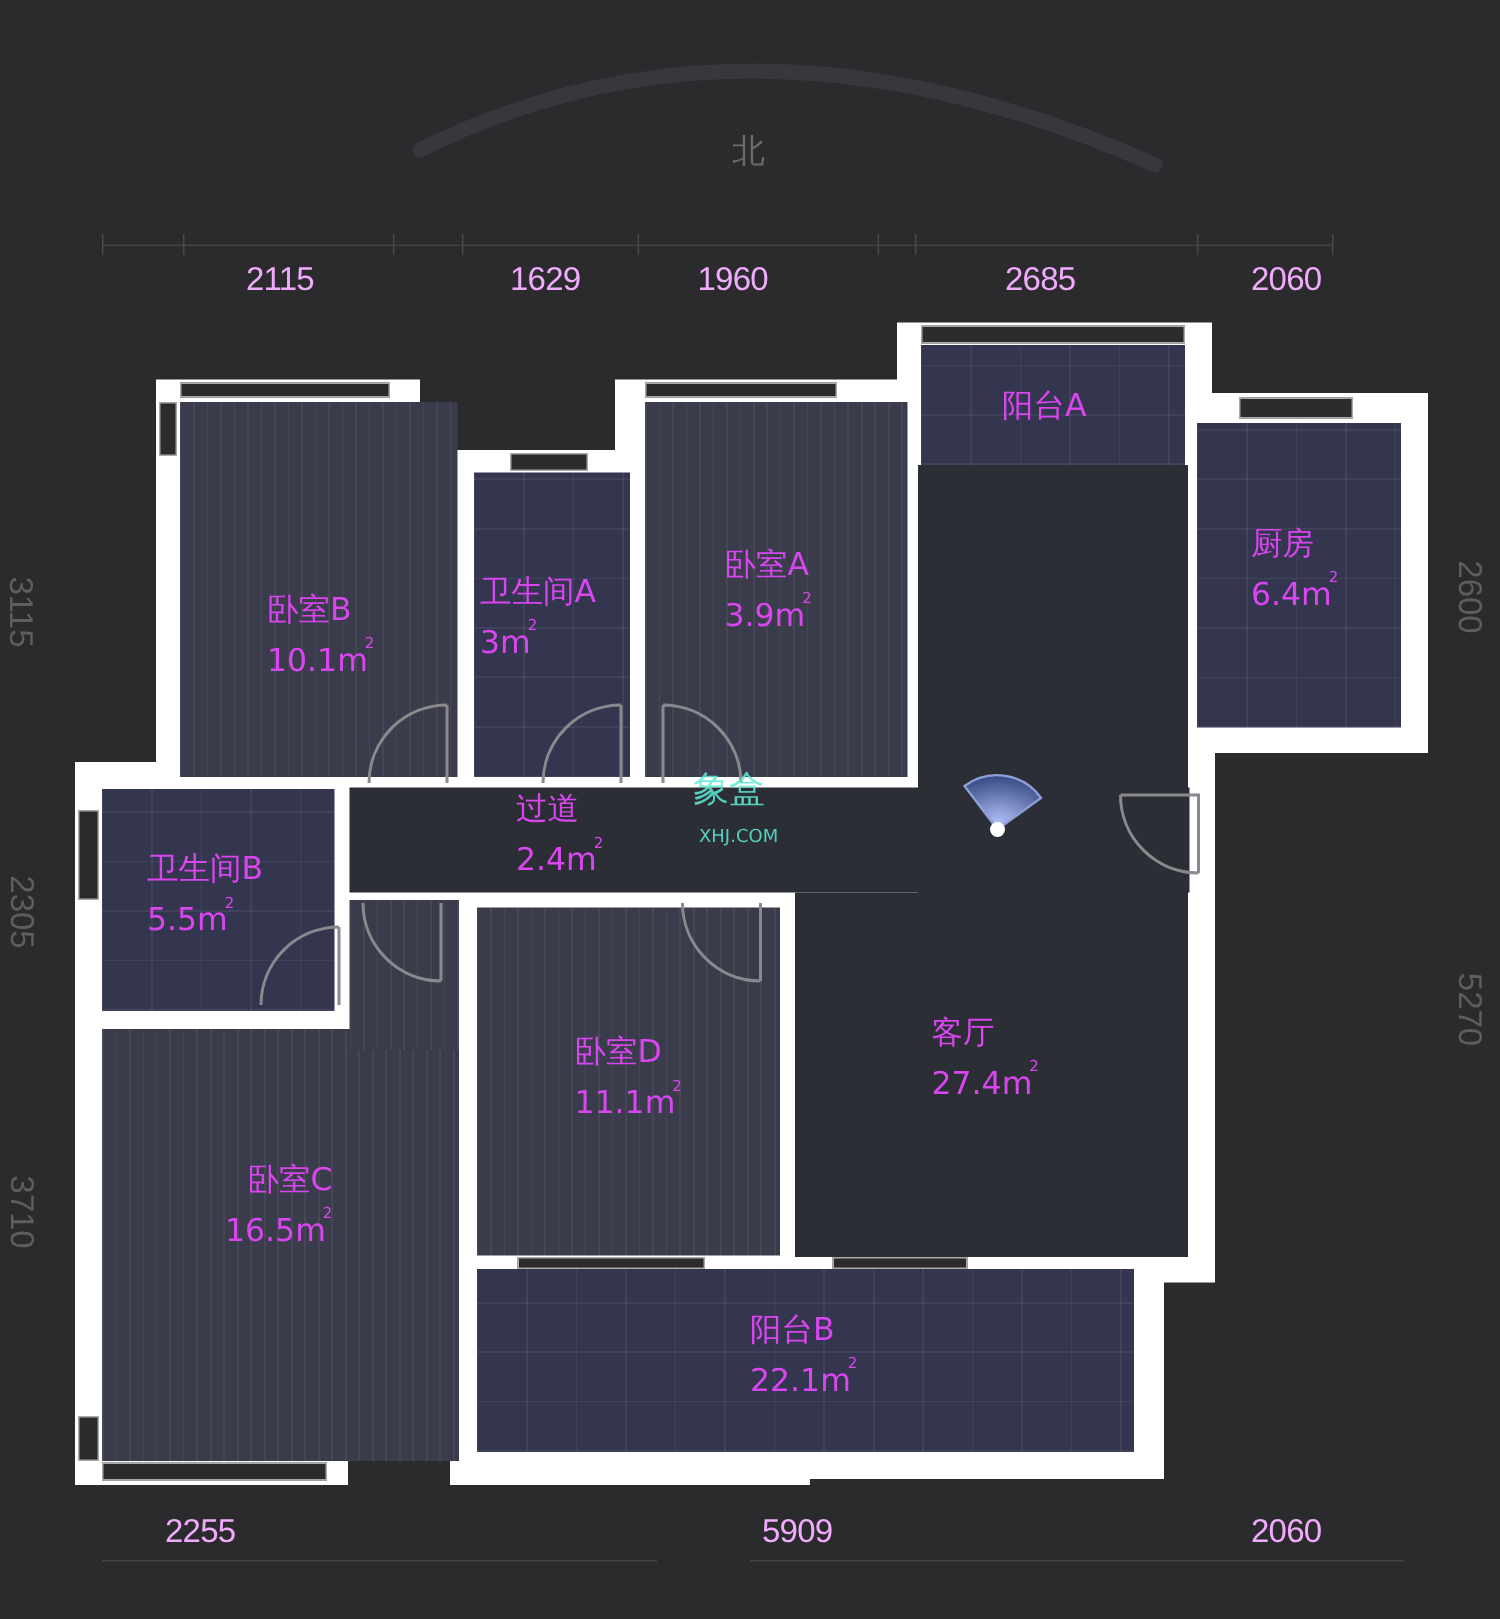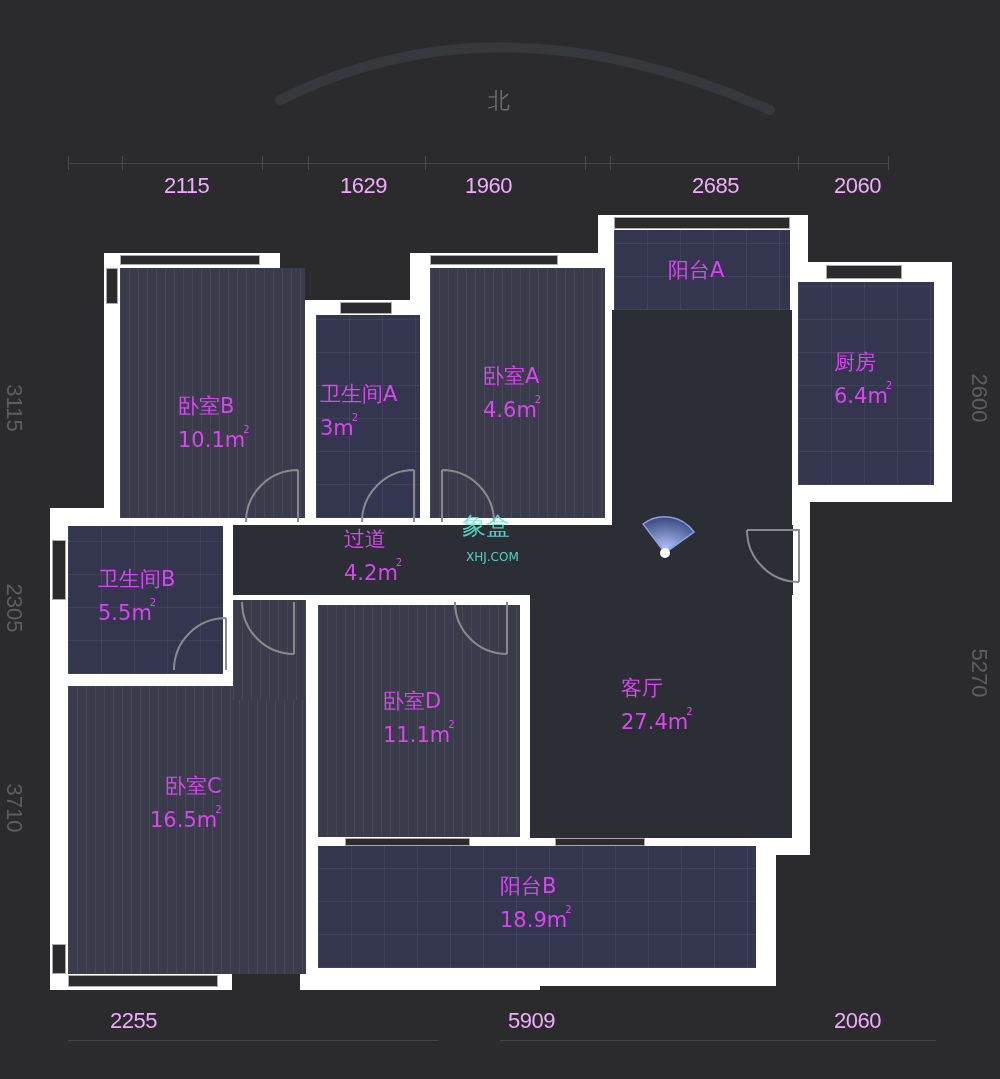--- a/index.html
+++ b/index.html
@@ -38,21 +38,21 @@
 <div class="tick" style="left:308px;top:156px;width:1px;height:14px"></div>
 <div class="tick" style="left:425px;top:156px;width:1px;height:14px"></div>
 <div class="tick" style="left:585px;top:156px;width:1px;height:14px"></div>
 <div class="tick" style="left:610px;top:156px;width:1px;height:14px"></div>
 <div class="tick" style="left:798px;top:156px;width:1px;height:14px"></div>
 <div class="tick" style="left:888px;top:156px;width:1px;height:14px"></div>
 
 <div class="dim" style="left:164px;top:173px;">2115</div>
 <div class="dim" style="left:340px;top:173px;">1629</div>
 <div class="dim" style="left:465px;top:173px;">1960</div>
-<div class="dim" style="left:692px;top:173px;text-align:right;">2685</div>
+<div class="dim" style="left:670px;top:173px;text-align:right;">2685</div>
 <div class="dim" style="left:834px;top:173px;">2060</div>
 
 <div class="line" style="left:68px;top:1040px;width:370px;height:1px;"></div>
 <div class="line" style="left:500px;top:1040px;width:436px;height:1px;"></div>
 <div class="dim" style="left:110px;top:1008px;">2255</div>
 <div class="dim" style="left:508px;top:1008px;">5909</div>
 <div class="dim" style="left:834px;top:1008px;">2060</div>
 
 <div class="dim-v" style="left:-10px;top:395px;">3115</div>
 <div class="dim-v" style="left:-10px;top:595px;">2305</div>
@@ -139,45 +139,45 @@
 <div class="label" style="left:178px;top:390px;">
   <div>卧室B</div>
     <div><span>10.1m</span><sup>2</sup></div>
 </div>
 <div class="label" style="left:320px;top:378px;">
   <div>卫生间A</div>
     <div><span>3m</span><sup>2</sup></div>
 </div>
 <div class="label" style="left:483px;top:360px;">
   <div>卧室A</div>
-    <div><span>4.6m</span><sup>2</sup></div>
+    <div><span>3.9m</span><sup>2</sup></div>
 </div>
 <div class="label" style="left:668px;top:254px;">
   <div>阳台A</div>
 </div>
 <div class="label" style="left:834px;top:346px;">
   <div>厨房</div>
     <div><span>6.4m</span><sup>2</sup></div>
 </div>
 <div class="label" style="left:344px;top:523px;">
   <div>过道</div>
-    <div><span>4.2m</span><sup>2</sup></div>
+    <div><span>2.4m</span><sup>2</sup></div>
 </div>
 <div class="label" style="left:98px;top:563px;">
   <div>卫生间B</div>
     <div><span>5.5m</span><sup>2</sup></div>
 </div>
 <div class="label" style="left:383px;top:685px;">
   <div>卧室D</div>
     <div><span>11.1m</span><sup>2</sup></div>
 </div>
 <div class="label" style="left:621px;top:672px;">
   <div>客厅</div>
     <div><span>27.4m</span><sup>2</sup></div>
 </div>
 <div class="label" style="left:150px;top:770px;text-align:right;">
   <div>卧室C</div>
     <div><span>16.5m</span><sup>2</sup></div>
 </div>
 <div class="label" style="left:500px;top:870px;">
   <div>阳台B</div>
-    <div><span>18.9m</span><sup>2</sup></div>
+    <div><span>22.1m</span><sup>2</sup></div>
 </div>
 
 </body></html>

